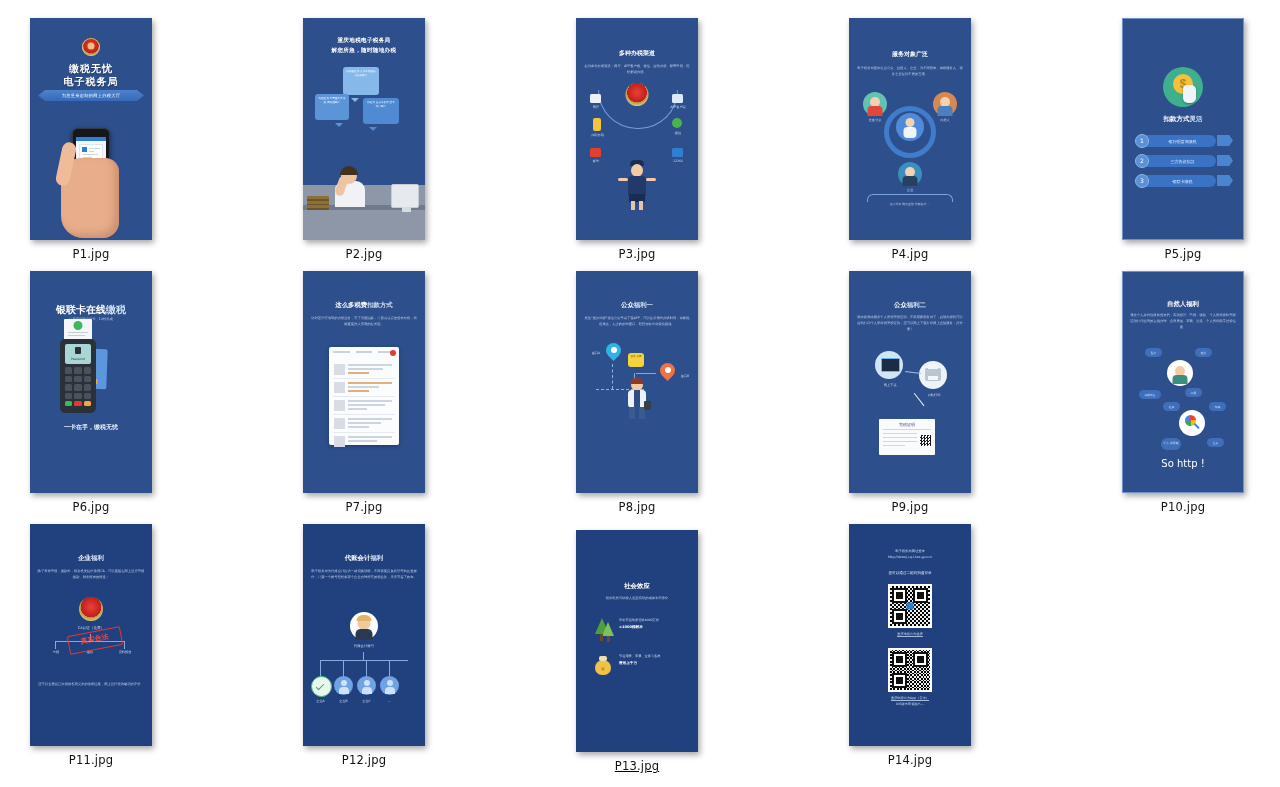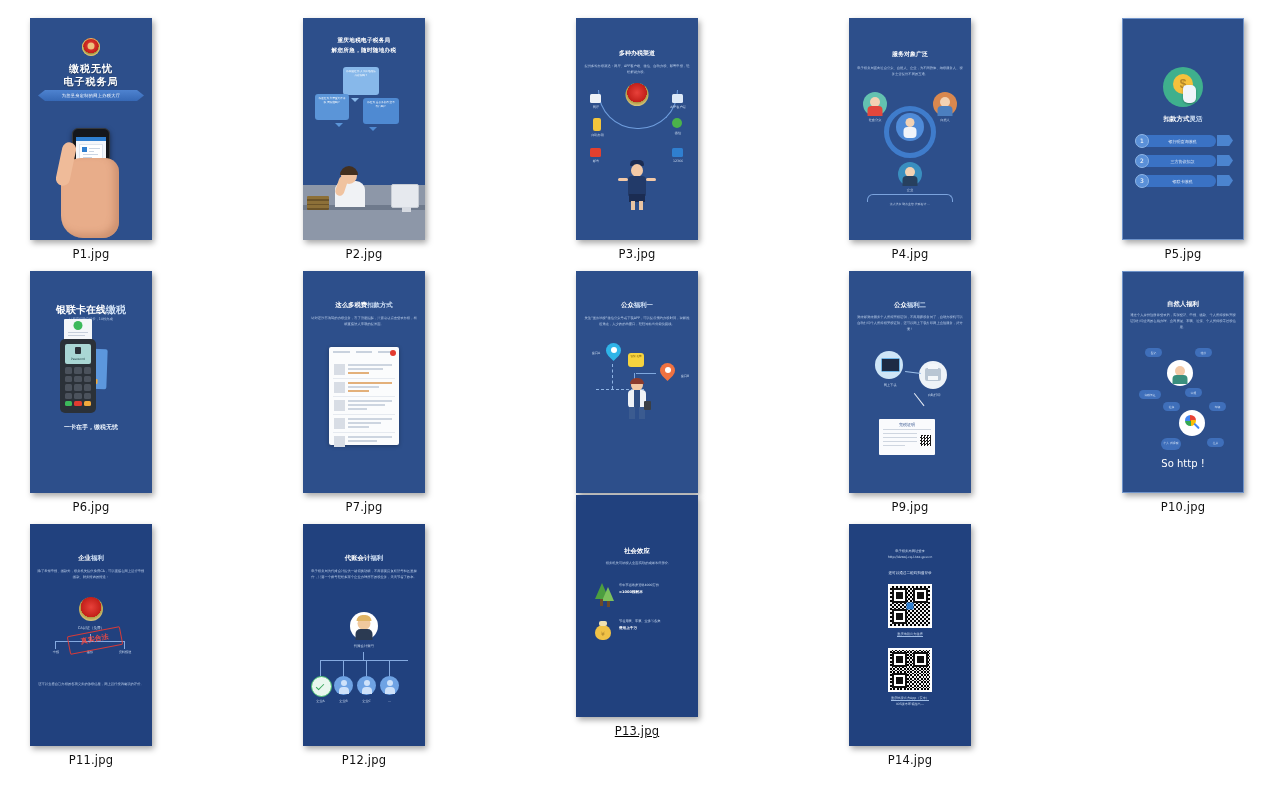--- a/index.html
+++ b/index.html
@@ -702,21 +702,21 @@
 
         <div class="lbl" style="left:5px;top:175px;width:25px;">企业A</div>
         <div class="lbl" style="left:28px;top:175px;width:25px;">企业B</div>
         <div class="lbl" style="left:51px;top:175px;width:25px;">企业C</div>
         <div class="lbl" style="left:74px;top:175px;width:25px;">…</div>
       </div>
     </div>
     <div class="caption">P12.jpg</div>
   </div>
 
-  <div class="cell" style="left:576px;top:495px;text-decoration:underline;">
+  <div class="cell" style="left:576px;top:530px;text-decoration:underline;">
     <div class="thumb dark">
       <div class="slide">
         <div class="title p13-t1">社会效应</div>
         <div class="sub" style="top:66px;">税务机关与纳税人全面实现的成果和无形化</div>
 
         <div class="p13-row" style="top:88px;">
           <div style="position:relative;width:22px;height:24px;flex:none;">
             <div style="position:absolute;left:3px;top:0;width:0;height:0;border-left:7px solid transparent;border-right:7px solid transparent;border-bottom:16px solid #4c9e3f;"></div>
             <div style="position:absolute;left:10px;top:4px;width:0;height:0;border-left:6px solid transparent;border-right:6px solid transparent;border-bottom:14px solid #7dc15c;"></div>
             <div style="position:absolute;left:8px;top:16px;width:2.5px;height:7px;background:#6b4a2a;"></div>

